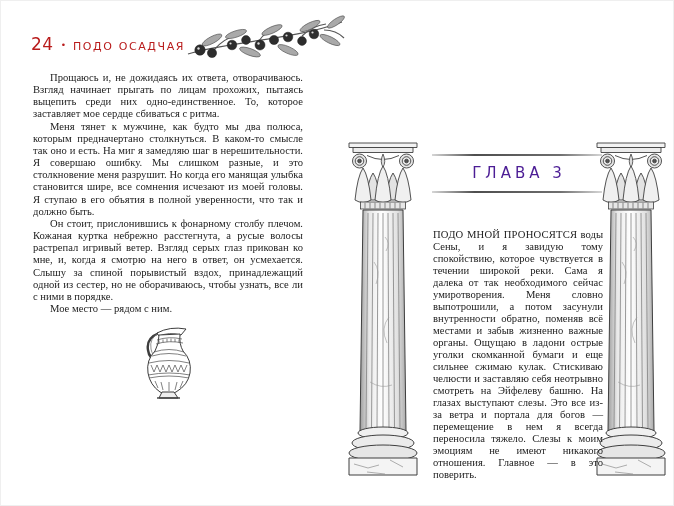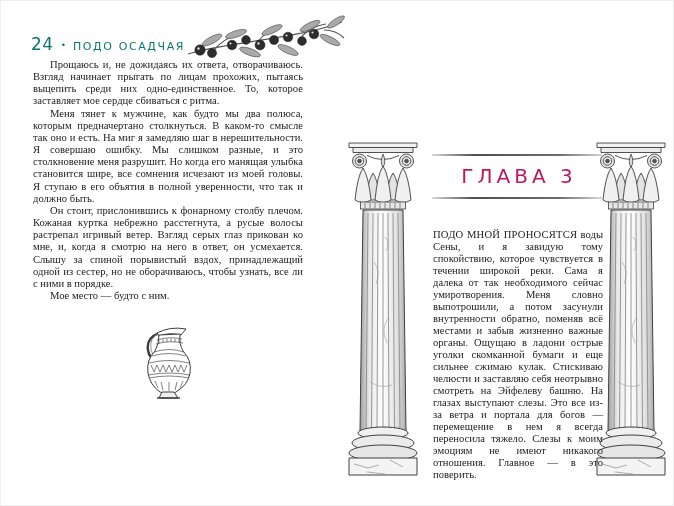--- a/index.html
+++ b/index.html
@@ -4,41 +4,41 @@
 <style>
   html,body{margin:0;padding:0;background:#fff;}
   .screen{
     position:relative;width:674px;height:506px;box-sizing:border-box;
     background:#ffffff;border:1px solid #efefef;overflow:hidden;
     font-family:"Liberation Serif", serif;color:#1c1c1c;
   }
   
   .page-header{
     position:absolute;left:30px;top:33px;display:flex;align-items:baseline;gap:7px;
-    font-family:"DejaVu Sans", sans-serif;color:#0f766e;white-space:nowrap;
+    font-family:"DejaVu Sans", sans-serif;color:#b91c1c;white-space:nowrap;
   }
   .page-number{font-size:17px;letter-spacing:.5px;}
   .header-sep{font-size:9px;position:relative;top:-2px;}
   .author-name{font-size:11px;letter-spacing:1.6px;}
   .olive-branch{position:absolute;left:183px;top:11px;}
   .left-text{
-    position:absolute;left:32px;top:58px;width:270px;
+    position:absolute;left:32px;top:71px;width:270px;
     font-size:10.6px;line-height:12.15px;text-align:justify;hyphens:auto;
   }
   .left-text p{margin:0;text-indent:17px;}
   .vase{position:absolute;left:144px;top:324px;}
   
   .chapter-heading{position:absolute;left:431px;top:153px;width:170px;text-align:center;}
   .chapter-rule{
     height:2px;border:0;margin:0;
     background:linear-gradient(to right,#d6d6d6,#4e4e4e 25%,#6e6e6e 75%,#d6d6d6);
   }
   .chapter-title{
-    font-family:"DejaVu Sans", sans-serif;font-size:20px;letter-spacing:4px;
-    color:#be185d;padding:8px 0 9px 4px;
+    font-family:"DejaVu Sans", sans-serif;font-size:15px;letter-spacing:4px;
+    color:#4c1d95;padding:8px 0 9px 4px;
   }
   .right-text{
     position:absolute;left:432px;top:228px;width:170px;
     font-size:10.6px;line-height:12px;text-align:justify;hyphens:auto;
   }
   .right-text p{margin:0;}
   .opening-words{letter-spacing:.2px;}
   .column{position:absolute;top:141px;width:78px;height:336px;}
   .column-left{left:343px;}
   .column-right{left:591px;}
@@ -166,21 +166,21 @@
       <circle cx="74.5" cy="31.5" r="1.2"></circle>
         <circle cx="102.5" cy="23.5" r="1.1"></circle>
       <circle cx="128.5" cy="20.5" r="1.1"></circle>
     </g>
   </svg>
 
   <div class="left-text">
     <p>Прощаюсь и, не дожидаясь их ответа, отворачиваюсь. Взгляд начинает прыгать по лицам прохожих, пытаясь выцепить среди них одно-единственное. То, которое заставляет мое сердце сбиваться с ритма.</p>
     <p>Меня тянет к мужчине, как будто мы два полюса, которым предначертано столкнуться. В каком-то смысле так оно и есть. На миг я замедляю шаг в нерешительности. Я совершаю ошибку. Мы слишком разные, и это столкновение меня разрушит. Но когда его манящая улыбка становится шире, все сомнения исчезают из моей головы. Я ступаю в его объятия в полной уверенности, что так и должно быть.</p>
     <p>Он стоит, прислонившись к фонарному столбу плечом. Кожаная куртка небрежно расстегнута, а русые волосы растрепал игривый ветер. Взгляд серых глаз прикован ко мне, и, когда я смотрю на него в ответ, он усмехается. Слышу за спиной порывистый вздох, принадлежащий одной из сестер, но не оборачиваюсь, чтобы узнать, все ли с ними в порядке.</p>
-    <p>Мое место — будто с ним.</p>
+    <p>Мое место — рядом с ним.</p>
   </div>
 
   <svg class="vase" width="48" height="76" viewBox="0 0 48 76">
     <g fill="#ffffff" stroke="#3d3d3d" stroke-width="1">
 
       <path d="M14 8 Q1 13 3 25 Q4 34 13 36" fill="none" stroke-width="2.4"></path>
       <path d="M14 8 Q4 13 6 24 Q7 31 14 33" fill="none" stroke-width="0.8" stroke="#777"></path>
 
       <path d="M12 8 Q25 1 41 4 L36 10 Q24 7 14 11 Z"></path>
 

